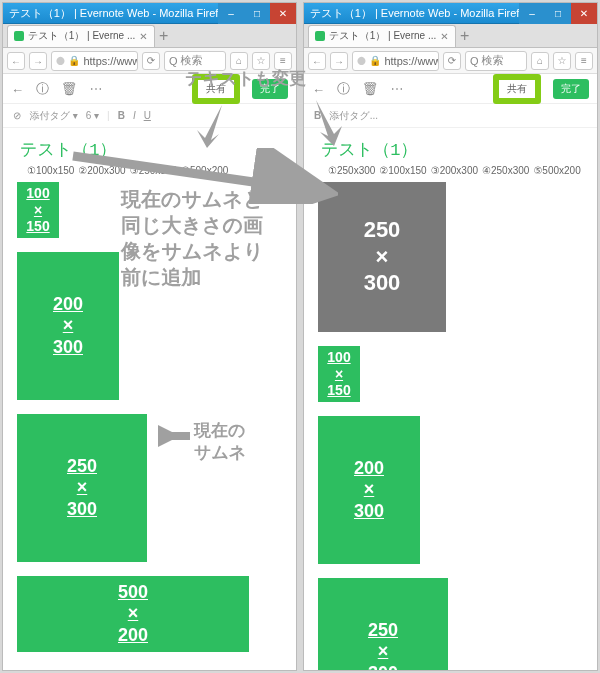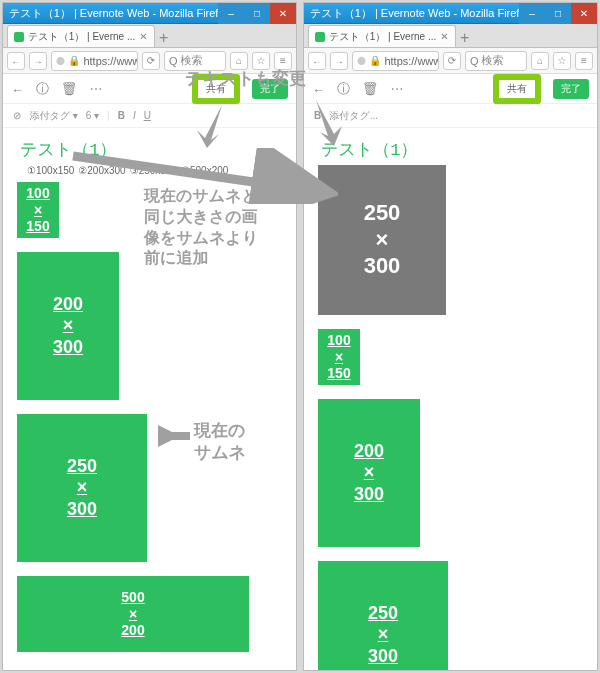--- a/index.html
+++ b/index.html
@@ -44,21 +44,21 @@
     font-size: 10px; color: #fff;
   }
   .winbtn.min { background: #2a90ce; }
   .winbtn.max { background: #2a90ce; }
   .winbtn.close { background: #c74433; }
 
   .tabstrip {
     height: 24px;
     background: #e0e0e0;
     display: flex;
-    align-items: flex-end;
+    align-items: center;
     padding-left: 4px;
     border-bottom: 1px solid #bfbfbf;
   }
   .tab {
     height: 22px;
     background: #fcfcfc;
     border: 1px solid #bfbfbf;
     border-bottom: none;
     border-radius: 3px 3px 0 0;
     display: flex; align-items: center;
@@ -183,21 +183,21 @@
     line-height: 1.2;
   }
   .thumb.green { background: #2dbe60; text-decoration: underline; }
   .thumb.gray  { background: #7a7a7a; }
 
   
   .s100x150 { width: 42px;  height: 56px;  font-size: 14px; }
   .s200x300 { width: 102px; height: 148px; font-size: 18px; }
   .s250x300 { width: 130px; height: 148px; font-size: 18px; }
   .s250x300b{ width: 128px; height: 150px; font-size: 22px; }
-  .s500x200 { width: 232px; height: 76px;  font-size: 14px; }
+  .s500x200 { width: 232px; height: 76px;  font-size: 18px; }
 
   
   .annot {
     position: absolute;
     color: #a0a0a0;
     font-weight: bold;
     line-height: 1.3;
     pointer-events: none;
   }
   .arrow-svg { position:absolute; pointer-events:none; }
@@ -332,39 +332,46 @@
     <span class="sharebtn">共有</span>
     <span class="donebtn">完了</span>
   </div>
 
   <div class="ev-format">
     <span style="font-weight:bold">B</span>
     <span>添付タグ...</span>
   </div>
 
   <div class="ev-title">テスト（1）</div>
+  <div class="ev-sizes">
+    <span>①250x300</span>
+    <span>②100x150</span>
+    <span>③200x300</span>
+    <span>④250x300</span>
+    <span>⑤500x200</span>
+  </div>
 
   <div class="ev-body">
     <div class="thumb gray  s250x300b" style="white-space:pre">250
 ×
 300</div>
     <div class="thumb green s100x150" style="white-space:pre">100
 ×
 150</div>
     <div class="thumb green s200x300" style="white-space:pre">200
 ×
 300</div>
     <div class="thumb green s250x300" style="white-space:pre">250
 ×
 300</div>
   </div>
 </div>
 
 <div class="annot" style="left:185px; top:68px; font-size:17px">テキストも変更</div>
-<div class="annot" style="left:144px; top:186px; font-size:16px; white-space:pre">現在のサムネと
+<div class="annot" style="left:121px; top:186px; font-size:20px; white-space:pre">現在のサムネと
 同じ大きさの画
 像をサムネより
 前に追加</div>
 <div class="annot" style="left:194px; top:420px; font-size:17px; white-space:pre">現在の
 サムネ</div>
 
 <svg class="arrow-svg" style="left:68px; top:148px;" width="270" height="56">
   <defs>
       <marker id="ah1" markerWidth="10" markerHeight="10" refX="8" refY="5" orient="auto">
         <path d="M0,0 L10,5 L0,10 Z" fill="#a0a0a0"></path>

